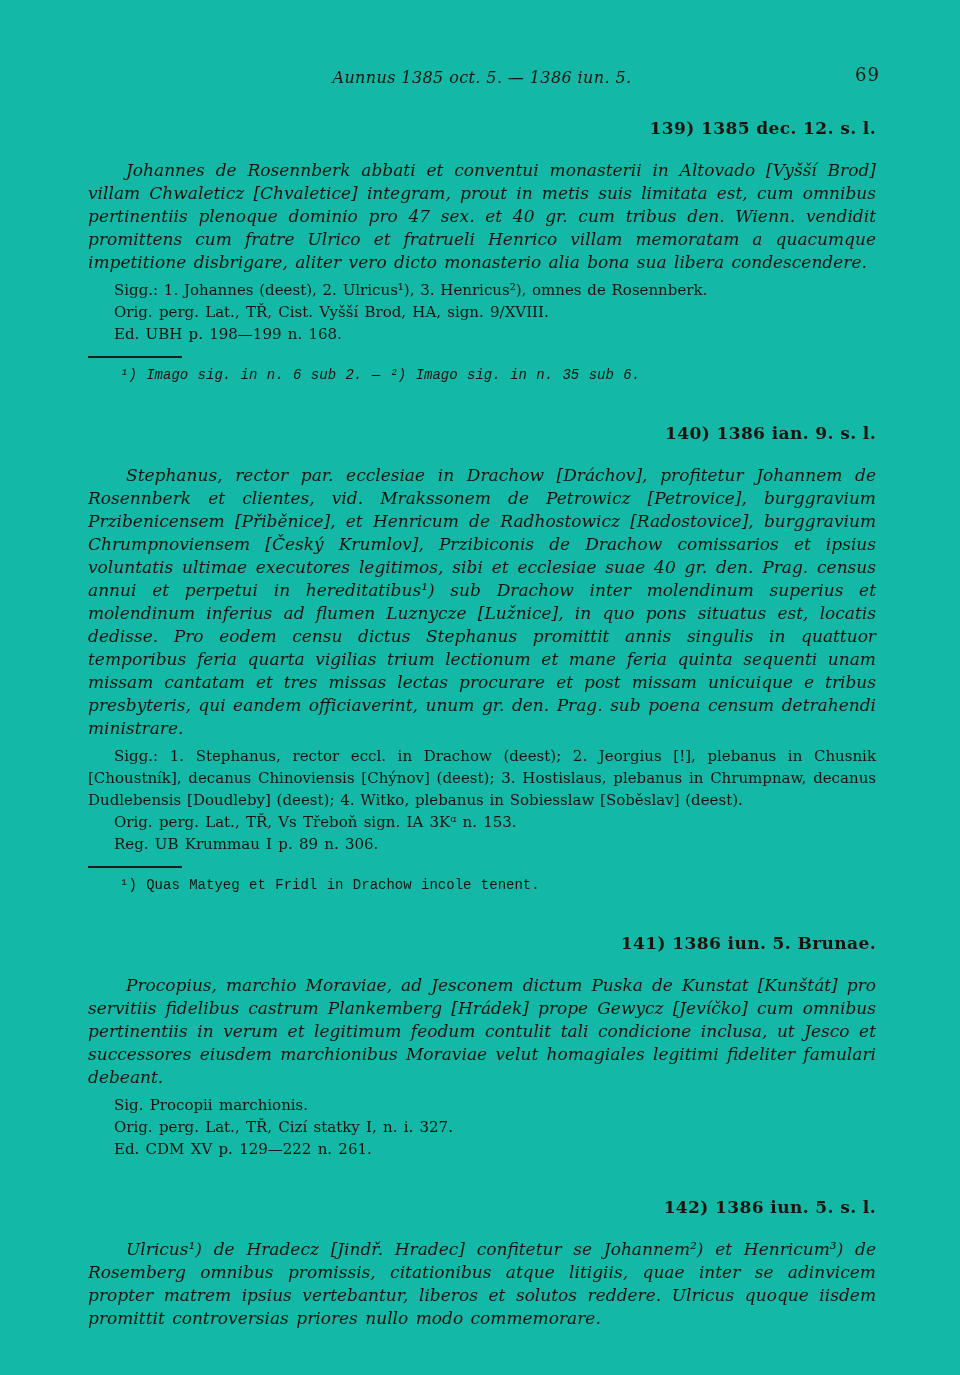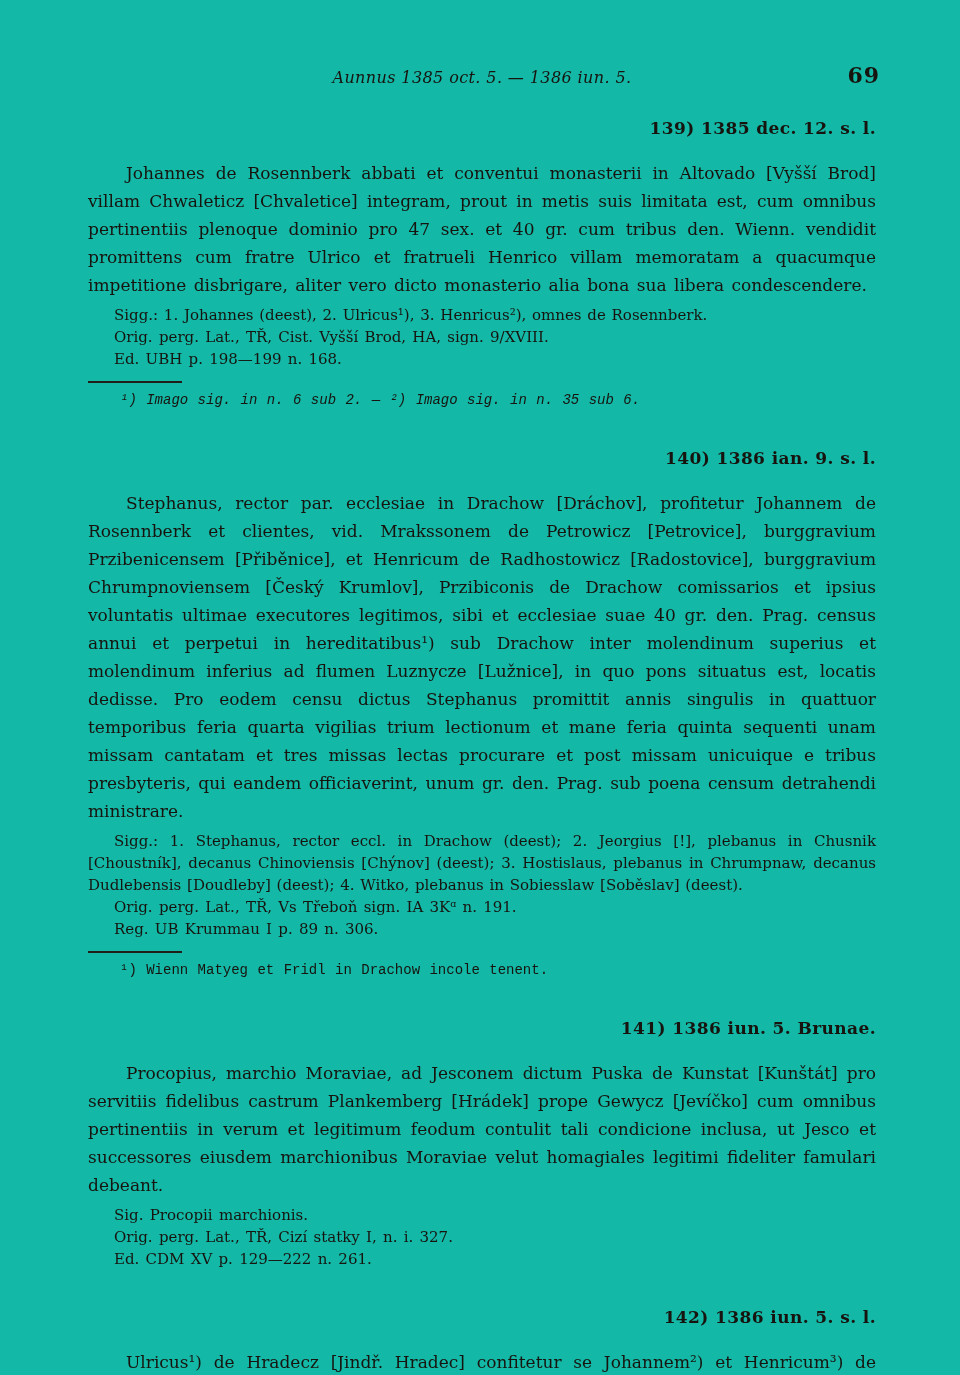--- a/index.html
+++ b/index.html
@@ -26,36 +26,37 @@
     font-size: 16px;
     line-height: 20px;
     height: 20px;
   }
   .running-head { display: inline-block; letter-spacing: 0.4px; }
   .page-number {
     position: absolute;
     right: -4px;
     top: -3px;
     font-style: normal;
-    font-weight: bold;
-    font-size: 22px;
+    font-weight: normal;
+    font-size: 18px;
     letter-spacing: 1px;
   }
   .entry-heading {
     text-align: right;
     font-size: 17px;
     font-weight: bold;
     font-style: normal;
     letter-spacing: 0.4px;
     margin: 37px 0 21px 0;
   }
   .entry:first-of-type .entry-heading { margin-top: 30px; }
   .body-par {
+    font-style: italic;
     font-size: 17px;
-    line-height: 28px;
+    line-height: 23px;
     text-align: justify;
     text-indent: 38px;
     word-spacing: 2px;
     margin: 0;
   }
   .apparatus {
     margin-top: 5px;
     font-size: 15px;
     line-height: 22px;
   }
@@ -106,25 +107,25 @@
     </div>
     <hr class="fn-sep">
     <p class="footnote fn-italic">¹) Imago sig. in n. 6 sub 2. — ²) Imago sig. in n. 35 sub 6.</p>
   </section>
 
   <section class="entry">
     <h2 class="entry-heading">140) 1386 ian. 9. s. l.</h2>
     <p class="body-par">Stephanus, rector par. ecclesiae in Drachow [Dráchov], profitetur Johannem de Rosennberk et clientes, vid. Mrakssonem de Petrowicz [Petrovice], burggravium Przibenicensem [Přiběnice], et Henricum de Radhostowicz [Radostovice], burggravium Chrumpnoviensem [Český Krumlov], Przibiconis de Drachow comissarios et ipsius voluntatis ultimae executores legitimos, sibi et ecclesiae suae 40 gr. den. Prag. census annui et perpetui in hereditatibus¹) sub Drachow inter molendinum superius et molendinum inferius ad flumen Luznycze [Lužnice], in quo pons situatus est, locatis dedisse. Pro eodem censu dictus Stephanus promittit annis singulis in quattuor temporibus feria quarta vigilias trium lectionum et mane feria quinta sequenti unam missam cantatam et tres missas lectas procurare et post missam unicuique e tribus presbyteris, qui eandem officiaverint, unum gr. den. Prag. sub poena censum detrahendi ministrare.</p>
     <div class="apparatus">
       <p class="app-first">Sigg.: 1. Stephanus, rector eccl. in Drachow (deest); 2. Jeorgius [!], plebanus in Chusnik [Choustník], decanus Chinoviensis [Chýnov] (deest); 3. Hostislaus, plebanus in Chrumpnaw, decanus Dudlebensis [Doudleby] (deest); 4. Witko, plebanus in Sobiesslaw [Soběslav] (deest).</p>
-      <p class="app-ref">Orig. perg. Lat., TŘ, Vs Třeboň sign. IA 3Kᵅ n. 191.</p>
+      <p class="app-ref">Orig. perg. Lat., TŘ, Vs Třeboň sign. IA 3Kᵅ n. 153.</p>
       <p class="app-ref">Reg. UB Krummau I p. 89 n. 306.</p>
     </div>
     <hr class="fn-sep">
-    <p class="footnote fn-roman">¹) Wienn Matyeg et Fridl in Drachow incole tenent.</p>
+    <p class="footnote fn-roman">¹) Quas Matyeg et Fridl in Drachow incole tenent.</p>
   </section>
 
   <section class="entry">
     <h2 class="entry-heading">141) 1386 iun. 5. Brunae.</h2>
     <p class="body-par">Procopius, marchio Moraviae, ad Jesconem dictum Puska de Kunstat [Kunštát] pro servitiis fidelibus castrum Plankemberg [Hrádek] prope Gewycz [Jevíčko] cum omnibus pertinentiis in verum et legitimum feodum contulit tali condicione inclusa, ut Jesco et successores eiusdem marchionibus Moraviae velut homagiales legitimi fideliter famulari debeant.</p>
     <div class="apparatus">
       <p class="app-ref">Sig. Procopii marchionis.</p>
       <p class="app-ref">Orig. perg. Lat., TŘ, Cizí statky I, n. i. 327.</p>
       <p class="app-ref">Ed. CDM XV p. 129—222 n. 261.</p>
     </div>

